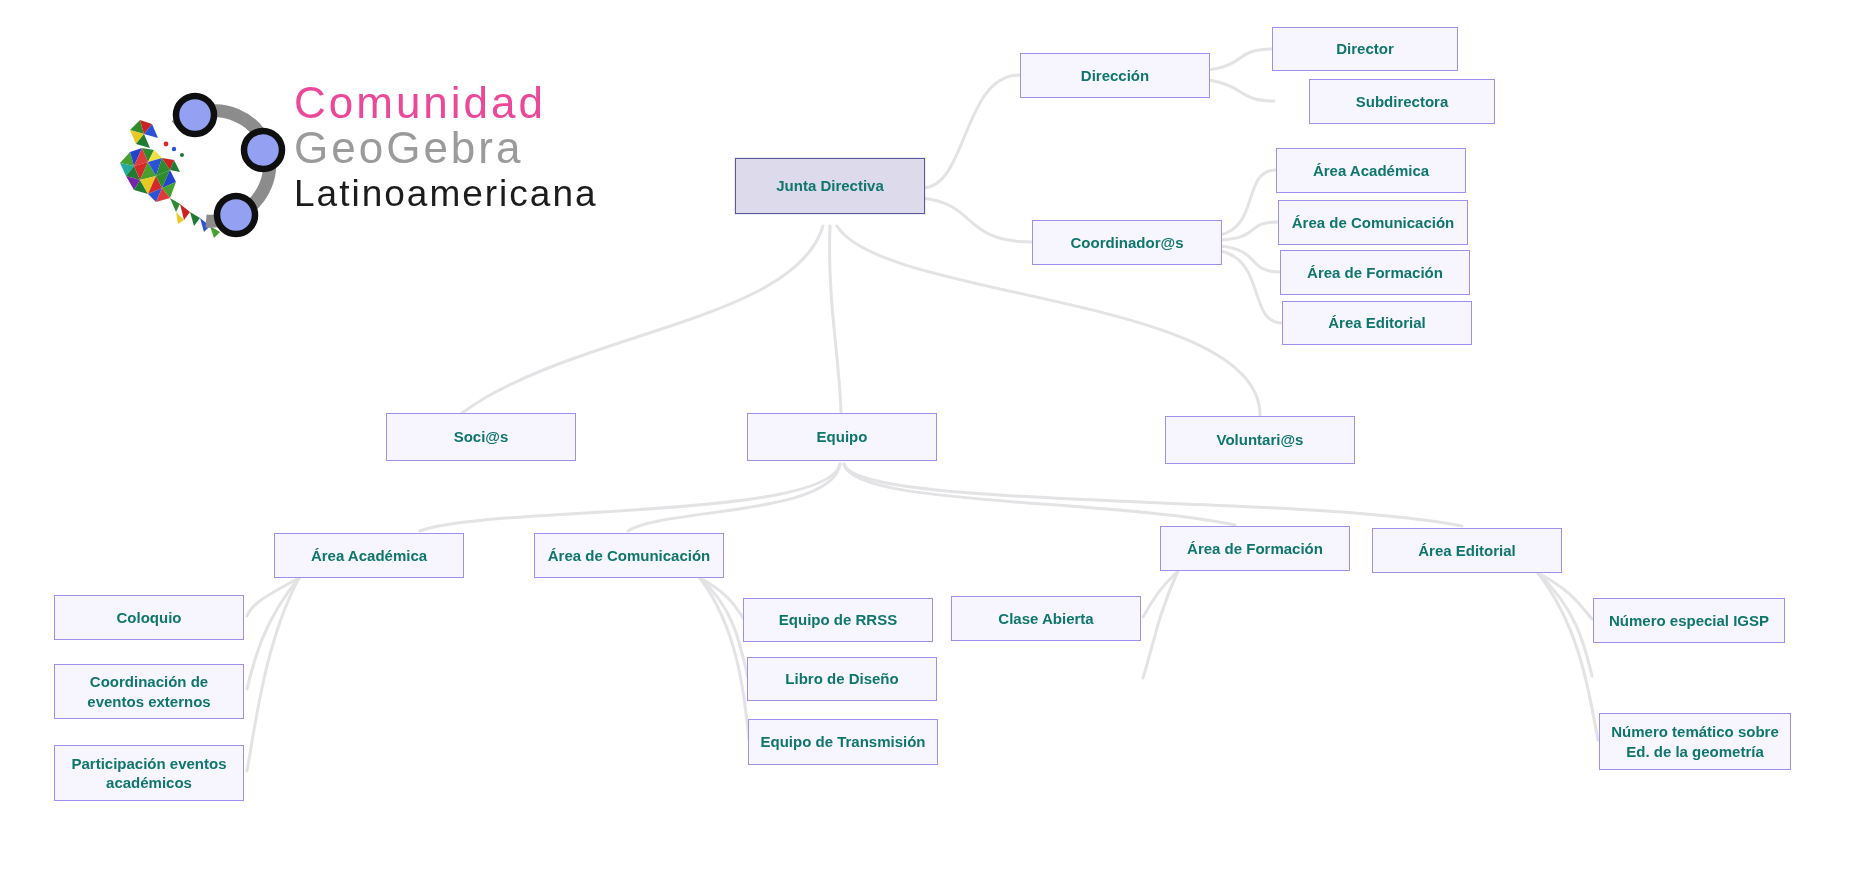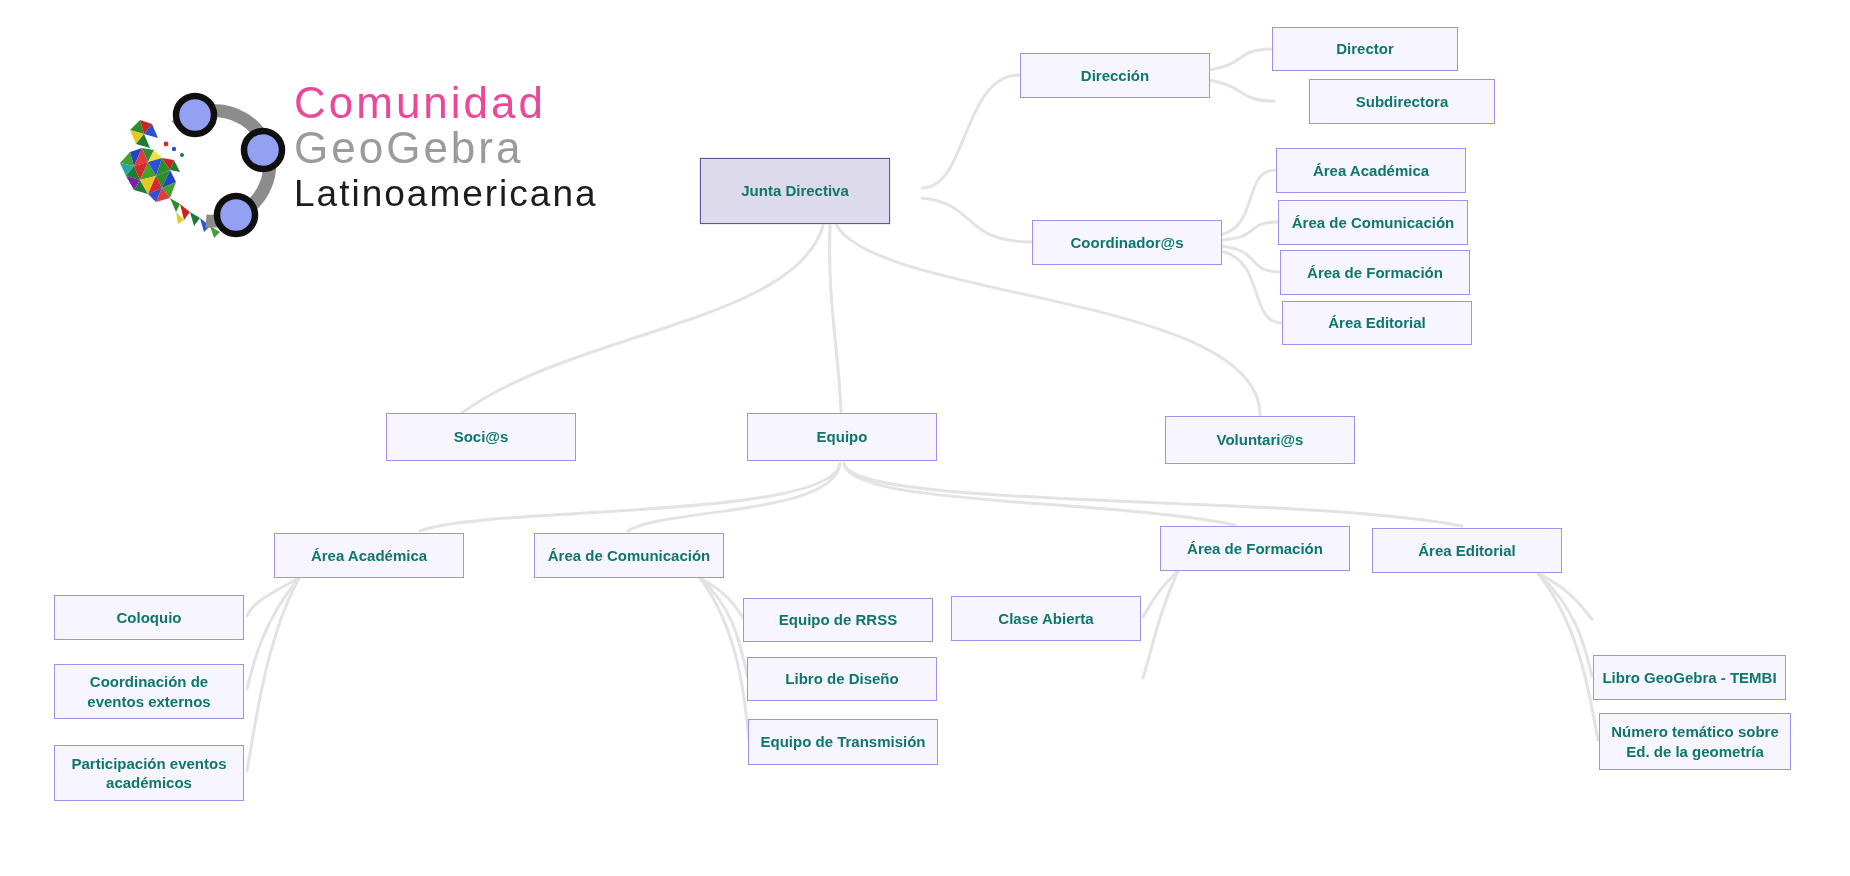--- a/index.html
+++ b/index.html
@@ -128,21 +128,21 @@
         <circle cx="118" cy="147" r="19"></circle>
       </g>
     </svg>
     <div class="logo-text">
       <div class="logo-line1">Comunidad</div>
       <div class="logo-line2">GeoGebra</div>
       <div class="logo-line3">Latinoamericana</div>
     </div>
   </div>
 
-  <div class="node node--root" style="left:700px;top:158px;width:190px;height:66px;">
+  <div class="node node--root" style="left:735px;top:158px;width:190px;height:56px;">
     <span>Junta Directiva</span>
   </div>
 
   <div class="node" style="left:1020px;top:53px;width:190px;height:45px;">
     <span>Dirección</span>
   </div>
   <div class="node" style="left:1272px;top:27px;width:186px;height:44px;">
     <span>Director</span>
   </div>
   <div class="node" style="left:1274px;top:79px;width:186px;height:45px;margin-left:35px;">
@@ -205,20 +205,20 @@
     <span>Libro de Diseño</span>
   </div>
   <div class="node" style="left:748px;top:719px;width:190px;height:46px;text-align:center;">
     <span>Equipo de Transmisión</span>
   </div>
 
   <div class="node" style="left:951px;top:596px;width:190px;height:45px;">
     <span>Clase Abierta</span>
   </div>
 
-  <div class="node" style="left:1593px;top:655px;width:193px;height:45px;">
-    <span>Libro GeoGebra - TEMBI</span>
+  <div class="node" style="left:1593px;top:598px;width:192px;height:45px;">
+    <span>Número especial IGSP</span>
   </div>
   <div class="node" style="left:1599px;top:713px;width:192px;height:57px;">
     <span>Número temático sobre Ed. de la geometría</span>
   </div>
 
 </div>
 
 </body></html>

